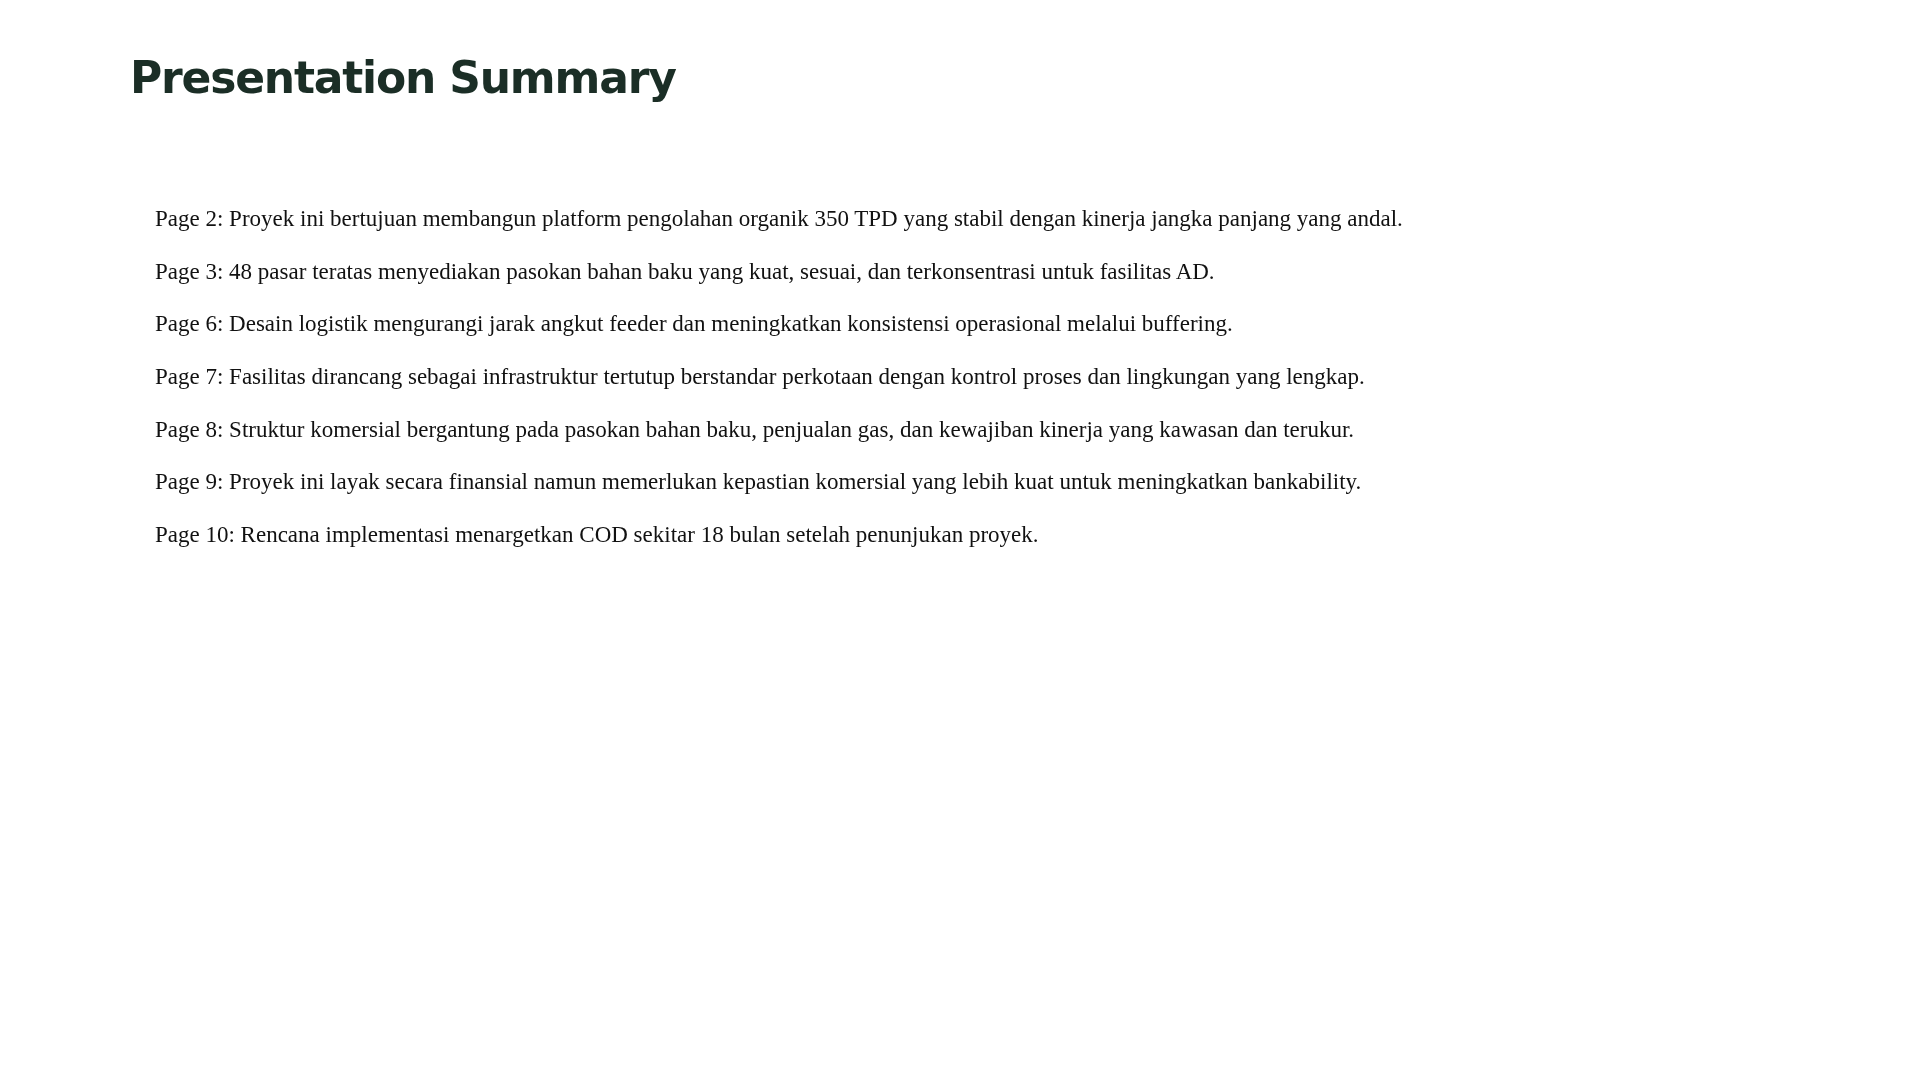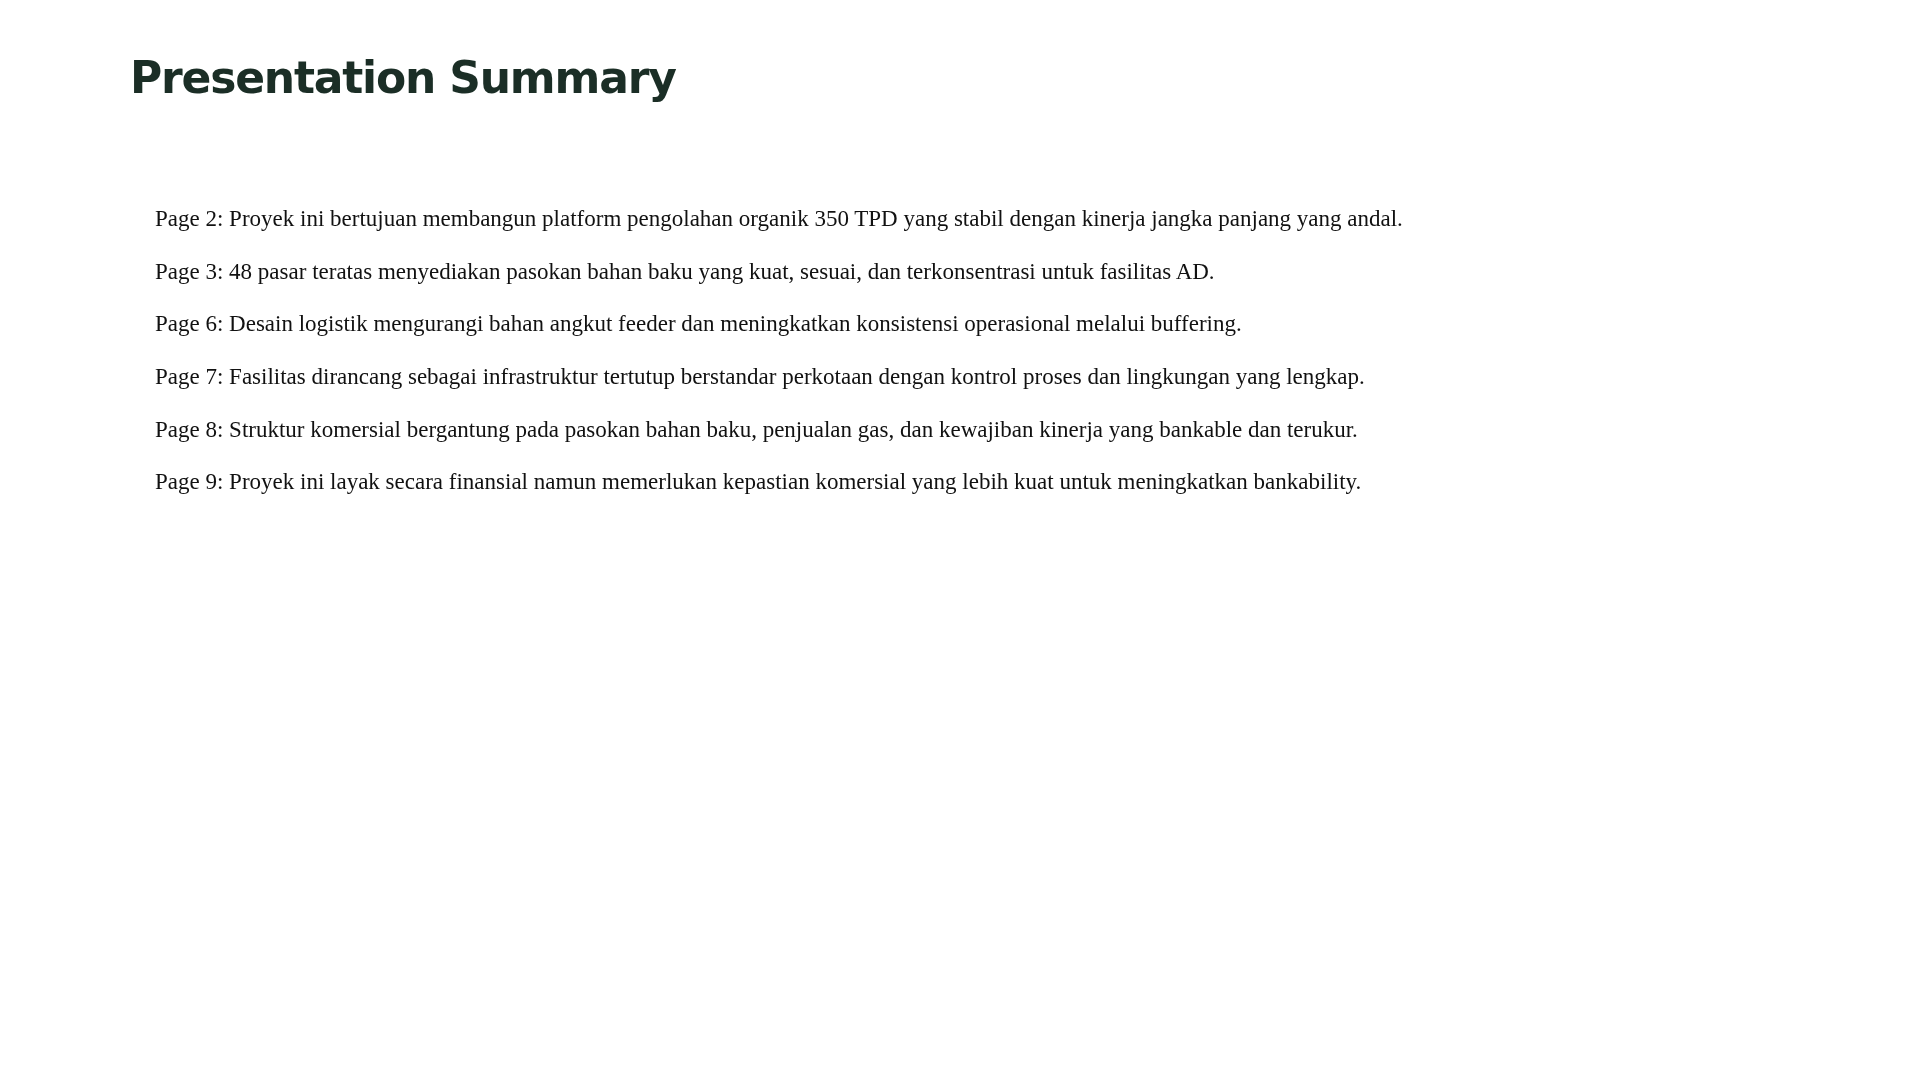--- a/index.html
+++ b/index.html
@@ -51,18 +51,19 @@
   </style>
 </head>
 <body>
 
 <div class="slide">
   <h1 class="title">Presentation Summary</h1>
 
   <ul class="summary-list">
     <li class="summary-item">Page 2: Proyek ini bertujuan membangun platform pengolahan organik 350 TPD yang stabil dengan kinerja jangka panjang yang andal.</li>
     <li class="summary-item">Page 3: 48 pasar teratas menyediakan pasokan bahan baku yang kuat, sesuai, dan terkonsentrasi untuk fasilitas AD.</li>
-    <li class="summary-item">Page 6: Desain logistik mengurangi bahan angkut feeder dan meningkatkan konsistensi operasional melalui buffering.</li>
+    <li class="summary-item">Page 6: Desain logistik mengurangi jarak angkut feeder dan meningkatkan konsistensi operasional melalui buffering.</li>
     <li class="summary-item">Page 7: Fasilitas dirancang sebagai infrastruktur tertutup berstandar perkotaan dengan kontrol proses dan lingkungan yang lengkap.</li>
-    <li class="summary-item">Page 8: Struktur komersial bergantung pada pasokan bahan baku, penjualan gas, dan kewajiban kinerja yang bankable dan terukur.</li>
+    <li class="summary-item">Page 8: Struktur komersial bergantung pada pasokan bahan baku, penjualan gas, dan kewajiban kinerja yang kawasan dan terukur.</li>
     <li class="summary-item">Page 9: Proyek ini layak secara finansial namun memerlukan kepastian komersial yang lebih kuat untuk meningkatkan bankability.</li>
+    <li class="summary-item">Page 10: Rencana implementasi menargetkan COD sekitar 18 bulan setelah penunjukan proyek.</li>
   </ul>
 </div>
 
 </body></html>

